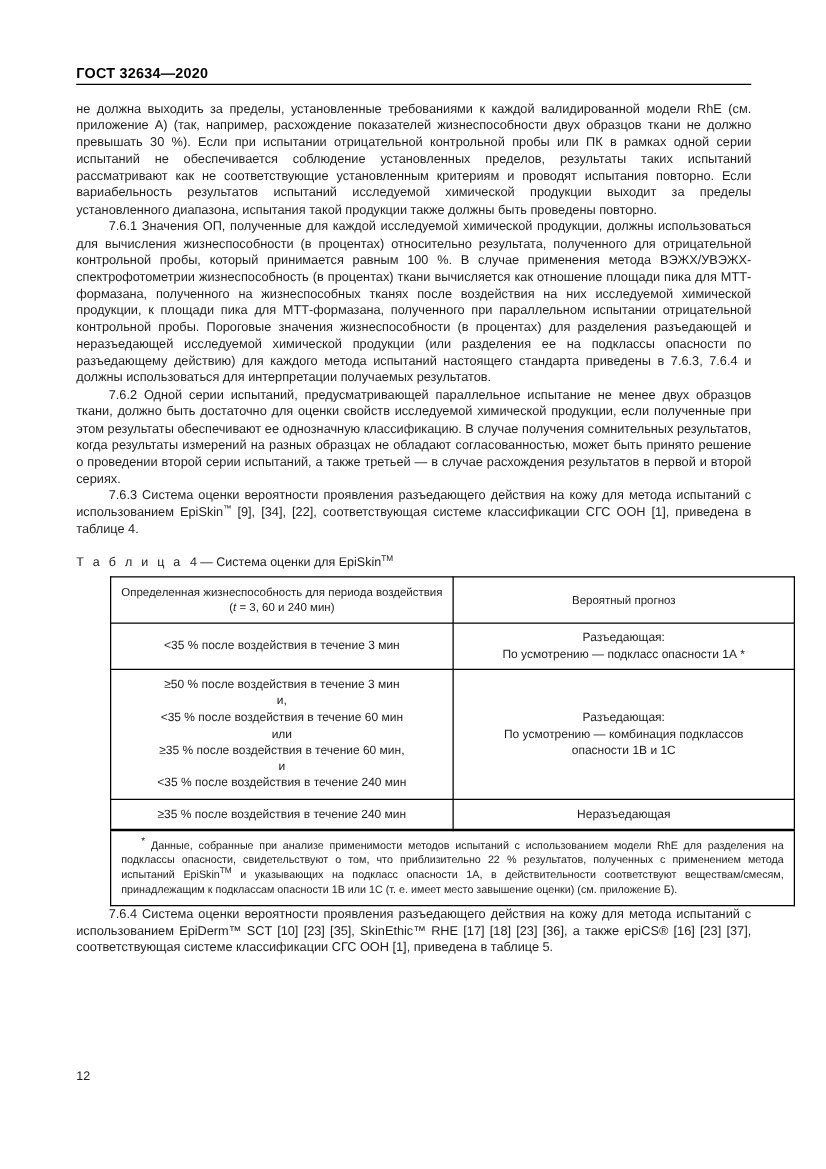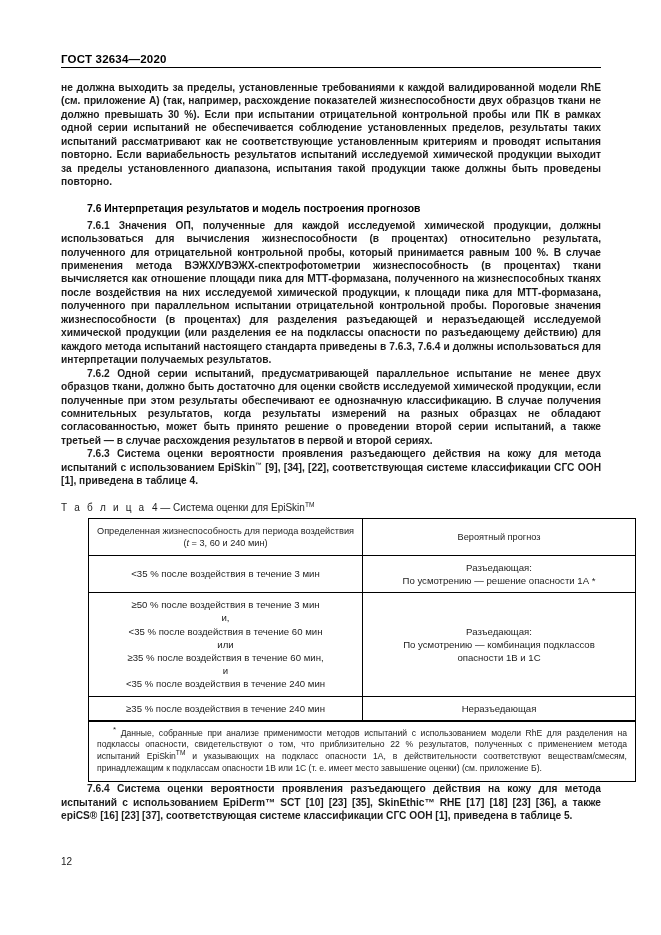--- a/index.html
+++ b/index.html
@@ -41,21 +41,20 @@
     border-bottom: 1px solid #000;
     width: 540px;
   }
   p.body-text {
     font-size: 10.2px;
     line-height: 13.45px;
     text-align: justify;
     margin: 0;
     color: #1c1c1c;
     hyphens: none;
-    font-weight: bold;
   }
   p.first-para { margin-top: 13px; }
   .indent { display: inline-block; width: 26px; }
   h3.section-title {
     font-size: 10.4px;
     font-weight: bold;
     margin: 14px 0 5px 0;
     padding-left: 26px;
     color: #000;
   }
@@ -122,21 +121,20 @@
 
   <div class="content">
 
     <div class="header">
       <span>ГОСТ 32634—2020</span>
       <div class="header-rule"></div>
     </div>
 
     <p class="body-text first-para">не должна выходить за пределы, установленные требованиями к каждой валидированной модели RhE (см. приложение А) (так, например, расхождение показателей жизнеспособности двух образцов ткани не должно превышать 30 %). Если при испытании отрицательной контрольной пробы или ПК в рамках одной серии испытаний не обеспечивается соблюдение установленных пределов, результаты таких испытаний рассматривают как не соответствующие установленным критериям и проводят испытания повторно. Если вариабельность результатов испытаний исследуемой химической продукции выходит за пределы установленного диапазона, испытания такой продукции также должны быть проведены повторно.</p>
 
-    <h3 class="section-title">7.6  Интерпретация результатов и модель построения прогнозов</h3>
 
     <p class="body-text"><span class="indent"></span><span>7.6.1  Значения ОП, полученные для каждой исследуемой химической продукции, должны использоваться для вычисления жизнеспособности (в процентах) относительно результата, полученного для отрицательной контрольной пробы, который принимается равным 100 %. В случае применения метода ВЭЖХ/УВЭЖХ-спектрофотометрии жизнеспособность (в процентах) ткани вычисляется как отношение площади пика для МТТ-формазана, полученного на жизнеспособных тканях после воздействия на них исследуемой химической продукции, к площади пика для МТТ-формазана, полученного при параллельном испытании отрицательной контрольной пробы. Пороговые значения жизнеспособности (в процентах) для разделения разъедающей и неразъедающей исследуемой химической продукции (или разделения ее на подклассы опасности по разъедающему действию) для каждого метода испытаний настоящего стандарта приведены в 7.6.3, 7.6.4 и должны использоваться для интерпретации получаемых результатов.</span></p>
 
     <p class="body-text para-gap"><span class="indent"></span><span>7.6.2  Одной серии испытаний, предусматривающей параллельное испытание не менее двух образцов ткани, должно быть достаточно для оценки свойств исследуемой химической продукции, если полученные при этом результаты обеспечивают ее однозначную классификацию. В случае получения сомнительных результатов, когда результаты измерений на разных образцах не обладают согласованностью, может быть принято решение о проведении второй серии испытаний, а также третьей — в случае расхождения результатов в первой и второй сериях.</span></p>
 
     <p class="body-text para-gap"><span class="indent"></span><span>7.6.3  Система оценки вероятности проявления разъедающего действия на кожу для метода испытаний с использованием EpiSkin</span><sup class="tm">™</sup><span> [9], [34], [22], соответствующая системе классификации СГС ООН [1], приведена в таблице 4.</span></p>
 
     <div class="table-caption"><span class="sp-letters">Т а б л и ц а</span>&nbsp; <span>4</span> <span>—</span> <span>Система оценки для EpiSkin</span><sup class="tm">TM</sup></div>
 
     <table class="gost-table">
@@ -148,21 +146,21 @@
           </td>
           <td class="col-b">Вероятный прогноз</td>
         </tr>
 
         <tr>
           <td class="col-a">
             <span>&lt;35 % после воздействия в течение 3 мин</span>
           </td>
           <td class="col-b">
             <span>Разъедающая:</span><br>
-            <span>По усмотрению — решение опасности 1А *</span>
+            <span>По усмотрению — подкласс опасности 1А *</span>
           </td>
         </tr>
 
         <tr>
           <td class="col-a">
             <span>≥50 % после воздействия в течение 3 мин</span><br>
             <span>и,</span><br>
             <span>&lt;35 % после воздействия в течение 60 мин</span><br>
             <span>или</span><br>
             <span>≥35 % после воздействия в течение 60 мин,</span><br>

